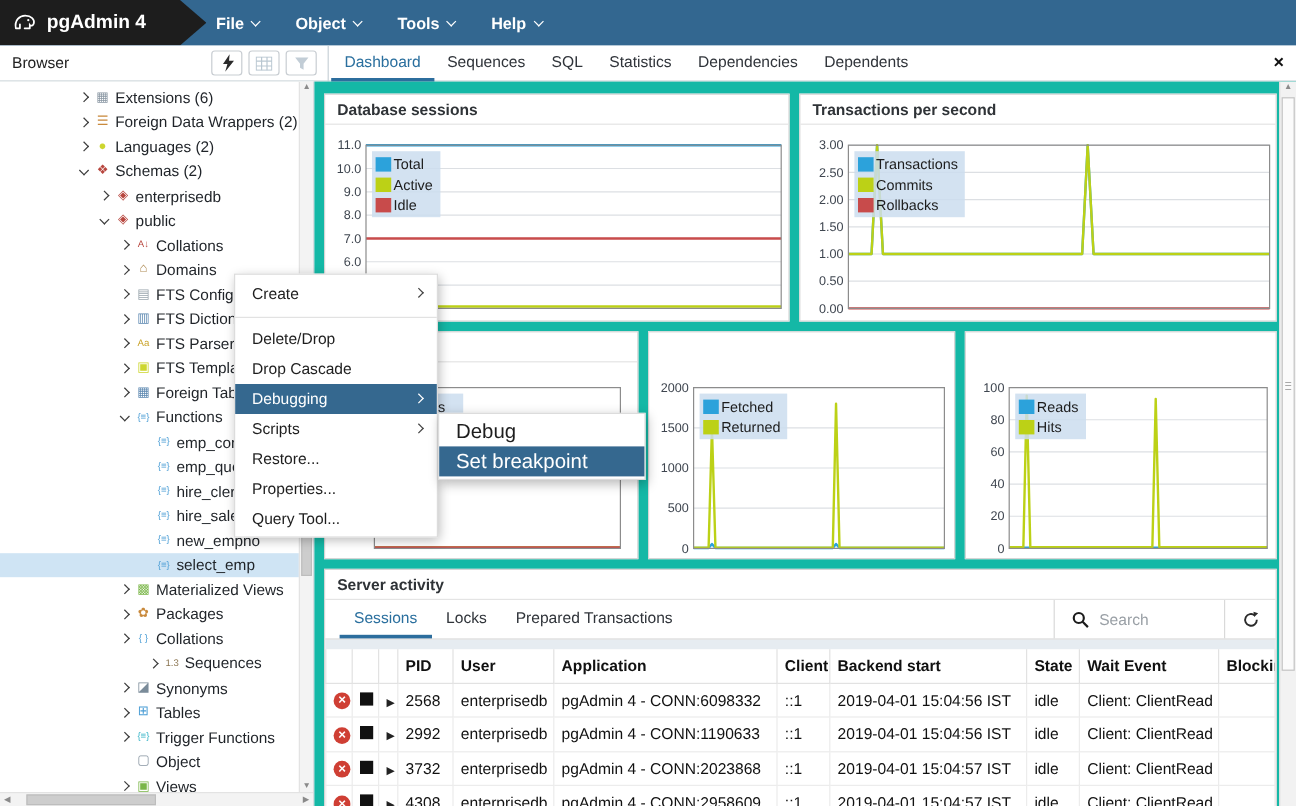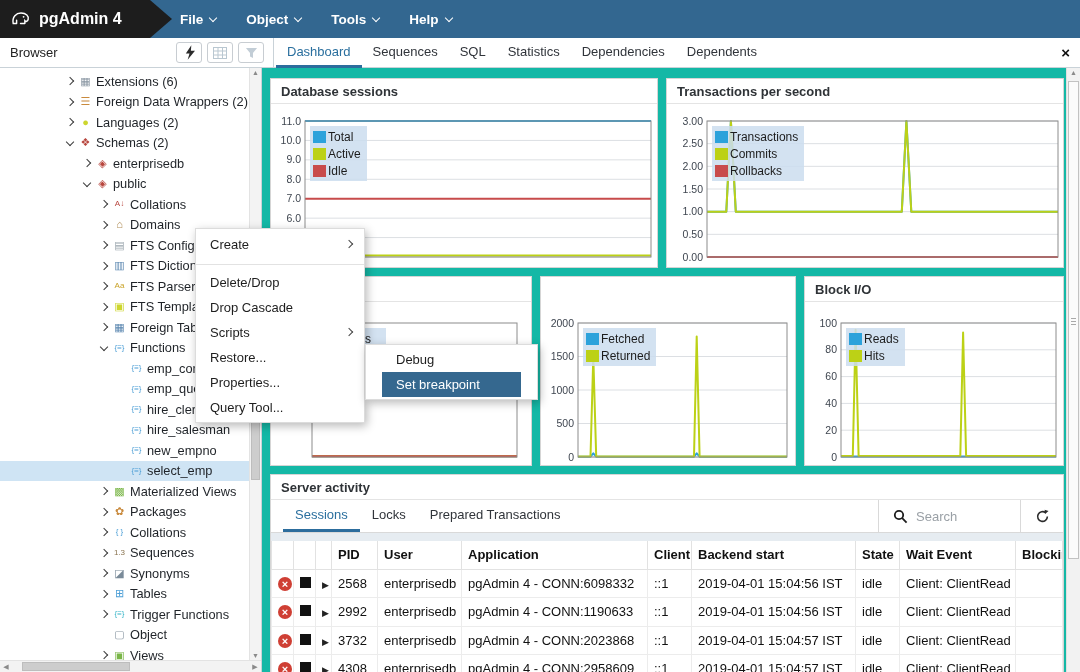--- a/index.html
+++ b/index.html
@@ -91,21 +91,21 @@
   .cmenu { position:absolute; left:195px; top:228px; width:170px; background:#fff; border:1px solid #dcdcdc;
            box-shadow:2px 3px 9px rgba(0,0,0,0.28); padding:2px 0; z-index:50; font-size:13px; }
   .cmenu-item { height:25px; line-height:25px; padding:0 14px; position:relative; color:#1e1e1e; cursor:pointer; white-space:nowrap; }
   .cmenu-item.tall { height:28px; line-height:28px; }
   .cmenu-item.active { background:#35688f; color:#fff; }
   .cmenu-sep { height:1px; background:#e2e2e2; margin:5px 0; }
   .subarrow { position:absolute; right:12px; top:50%; width:6px; height:6px; margin-top:-4px;
               border-right:1.6px solid #444; border-bottom:1.6px solid #444; transform:rotate(-45deg); }
   .active > .subarrow { border-color:#fff; }
   .csub { position:absolute; left:365px; top:344px; width:173px; background:#fff; border:1px solid #dcdcdc;
-          box-shadow:2px 3px 9px rgba(0,0,0,0.28); padding:2px 16px; z-index:51; font-size:13px; }
+          box-shadow:2px 3px 9px rgba(0,0,0,0.28); padding:2px 0; z-index:51; font-size:17px; }
   svg { display:block; }
 </style>
 </head>
 <body>
 
 <div class="app">
 
   <header class="topbar">
     <div class="logo">
       <span>
@@ -316,21 +316,21 @@
           <span class="ticon" style="color: rgb(201, 138, 61);">✿</span>
           <span class="tlabel">Packages</span>
         </div>
         <div class="tree-row" style="padding-left: 96px;">
           <span class="tchev">
             <i class="right"></i>
           </span>
           <span class="ticon" style="color: rgb(77, 159, 214); font-size: 8px;">{ }</span>
           <span class="tlabel">Collations</span>
         </div>
-        <div class="tree-row" style="padding-left: 96px;">
+        <div class="tree-row" style="padding-left: 120px;">
           <span class="tchev">
             <i class="right"></i>
           </span>
           <span class="ticon" style="color: rgb(138, 116, 80); font-size: 8px;">1.3</span>
           <span class="tlabel">Sequences</span>
         </div>
         <div class="tree-row" style="padding-left: 96px;">
           <span class="tchev">
             <i class="right"></i>
           </span>
@@ -505,21 +505,20 @@
               <span>Fetched</span>
             </div>
             <div class="entry">
               <span class="chip" style="background: rgb(188, 209, 22);"></span>
               <span>Returned</span>
             </div>
           </div>
         </div>
     </section>
     <section class="panel" id="p-bio">
-      <div class="panel-title">Block I/O</div>
       <div class="chart-box">
           <svg width="258" height="160">
             <line x1="36" y1="20" x2="251" y2="20" stroke="#dcdfe3" stroke-width="1"></line>
             <text x="32" y="23.5" text-anchor="end" font-size="10.5" fill="#3f4650" font-family="Liberation Sans, sans-serif">100</text>
             <line x1="36" y1="46.8" x2="251" y2="46.8" stroke="#dcdfe3" stroke-width="1"></line>
             <text x="32" y="50.3" text-anchor="end" font-size="10.5" fill="#3f4650" font-family="Liberation Sans, sans-serif">80</text>
             <line x1="36" y1="73.6" x2="251" y2="73.6" stroke="#dcdfe3" stroke-width="1"></line>
             <text x="32" y="77.1" text-anchor="end" font-size="10.5" fill="#3f4650" font-family="Liberation Sans, sans-serif">60</text>
             <line x1="36" y1="100.4" x2="251" y2="100.4" stroke="#dcdfe3" stroke-width="1"></line>
             <text x="32" y="103.9" text-anchor="end" font-size="10.5" fill="#3f4650" font-family="Liberation Sans, sans-serif">40</text>
@@ -661,20 +660,21 @@
           <div class="grip"></div>
         </div>
     </div>
   </main>
 
   <div class="cmenu" id="cmenu">
       <div class="cmenu-item tall">Create<i class="subarrow"></i></div>
       <div class="cmenu-sep"></div>
       <div class="cmenu-item">Delete/Drop</div>
       <div class="cmenu-item">Drop Cascade</div>
+      <div class="cmenu-item active">Debugging<i class="subarrow"></i></div>
       <div class="cmenu-item">Scripts<i class="subarrow"></i></div>
       <div class="cmenu-item">Restore...</div>
       <div class="cmenu-item">Properties...</div>
       <div class="cmenu-item">Query Tool...</div>
     </div>
   <div class="csub" id="csub">
       <div class="cmenu-item">Debug</div>
       <div class="cmenu-item active">Set breakpoint</div>
     </div>
 

